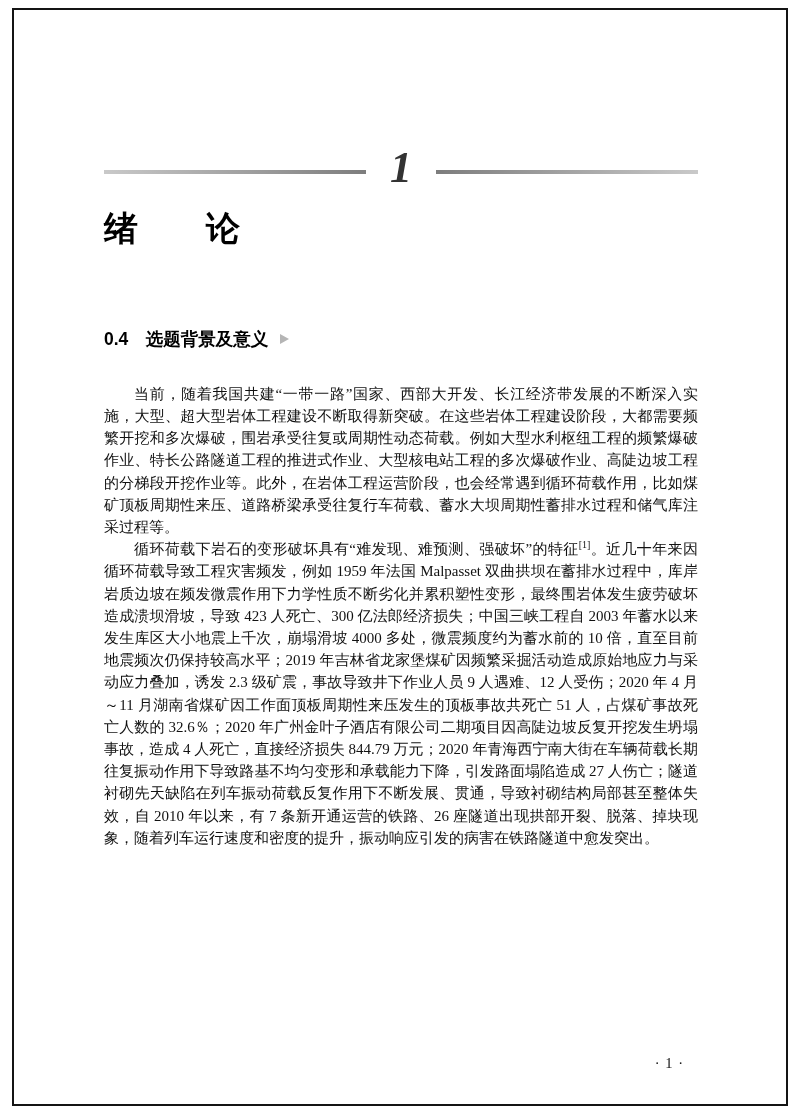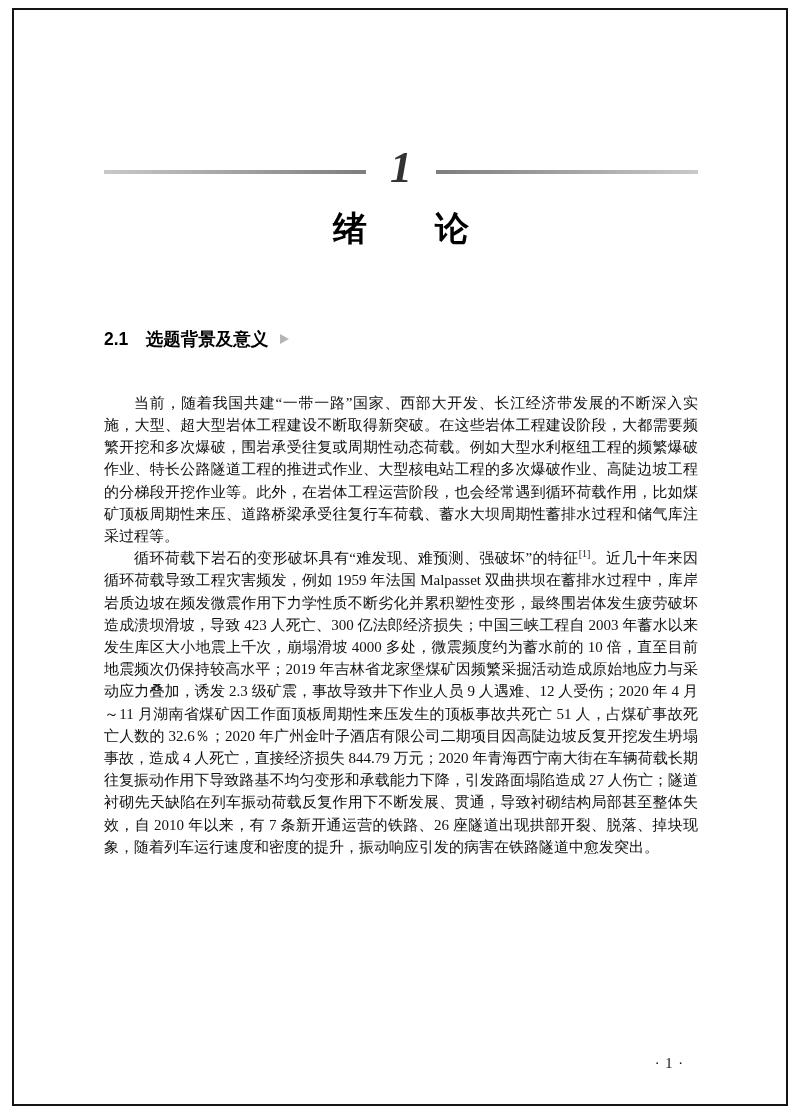--- a/index.html
+++ b/index.html
@@ -41,21 +41,20 @@
     font-family: "Liberation Serif", serif;
     font-style: italic;
     font-weight: bold;
     font-size: 44px;
     line-height: 1;
     color: #333333;
     transform: translateY(-4px);
   }
   .chapter-title {
     margin: 14px 0 0 0;
-    text-align: center;
     font-family: "Liberation Sans", sans-serif;
     font-weight: bold;
     font-size: 34px;
     line-height: 1.2;
     color: #000000;
   }
   .section-heading {
     margin-top: 78px;
     display: flex;
     align-items: center;
@@ -66,21 +65,21 @@
   }
   .arrow-deco {
     display: inline-block;
     width: 0; height: 0;
     margin-left: 12px;
     border-left: 9px solid #b5b5b5;
     border-top: 5px solid transparent;
     border-bottom: 5px solid transparent;
   }
   .body-text {
-    margin-top: 41px;
+    margin-top: 32px;
     font-size: 15px;
     line-height: 22.2px;
     text-align: justify;
     color: #111111;
   }
   .body-text p {
     margin: 0;
     text-indent: 2em;
   }
   .ref-sup {
@@ -107,21 +106,21 @@
 
     <div class="chapter-head">
       <span class="rule rule-left"></span>
       <span class="chapter-num">1</span>
       <span class="rule rule-right"></span>
     </div>
 
     <h1 class="chapter-title">绪　　论</h1>
 
     <div class="section-heading">
-      <span>2.1　选题背景及意义</span>
+      <span>0.4　选题背景及意义</span>
       <span class="arrow-deco"></span>
     </div>
 
     <div class="body-text">
       <p>当前，随着我国共建“一带一路”国家、西部大开发、长江经济带发展的不断深入实施，大型、超大型岩体工程建设不断取得新突破。在这些岩体工程建设阶段，大都需要频繁开挖和多次爆破，围岩承受往复或周期性动态荷载。例如大型水利枢纽工程的频繁爆破作业、特长公路隧道工程的推进式作业、大型核电站工程的多次爆破作业、高陡边坡工程的分梯段开挖作业等。此外，在岩体工程运营阶段，也会经常遇到循环荷载作用，比如煤矿顶板周期性来压、道路桥梁承受往复行车荷载、蓄水大坝周期性蓄排水过程和储气库注采过程等。</p>
       <p><span>循环荷载下岩石的变形破坏具有“难发现、难预测、强破坏”的特征</span><span class="ref-sup">[1]</span><span>。近几十年来因循环荷载导致工程灾害频发，例如 1959 年法国 Malpasset 双曲拱坝在蓄排水过程中，库岸岩质边坡在频发微震作用下力学性质不断劣化并累积塑性变形，最终围岩体发生疲劳破坏造成溃坝滑坡，导致 423 人死亡、300 亿法郎经济损失；中国三峡工程自 2003 年蓄水以来发生库区大小地震上千次，崩塌滑坡 4000 多处，微震频度约为蓄水前的 10 倍，直至目前地震频次仍保持较高水平；2019 年吉林省龙家堡煤矿因频繁采掘活动造成原始地应力与采动应力叠加，诱发 2.3 级矿震，事故导致井下作业人员 9 人遇难、12 人受伤；2020 年 4 月～11 月湖南省煤矿因工作面顶板周期性来压发生的顶板事故共死亡 51 人，占煤矿事故死亡人数的 32.6％；2020 年广州金叶子酒店有限公司二期项目因高陡边坡反复开挖发生坍塌事故，造成 4 人死亡，直接经济损失 844.79 万元；2020 年青海西宁南大街在车辆荷载长期往复振动作用下导致路基不均匀变形和承载能力下降，引发路面塌陷造成 27 人伤亡；隧道衬砌先天缺陷在列车振动荷载反复作用下不断发展、贯通，导致衬砌结构局部甚至整体失效，自 2010 年以来，有 7 条新开通运营的铁路、26 座隧道出现拱部开裂、脱落、掉块现象，随着列车运行速度和密度的提升，振动响应引发的病害在铁路隧道中愈发突出。</span></p>
     </div>
 
   </div>
 

